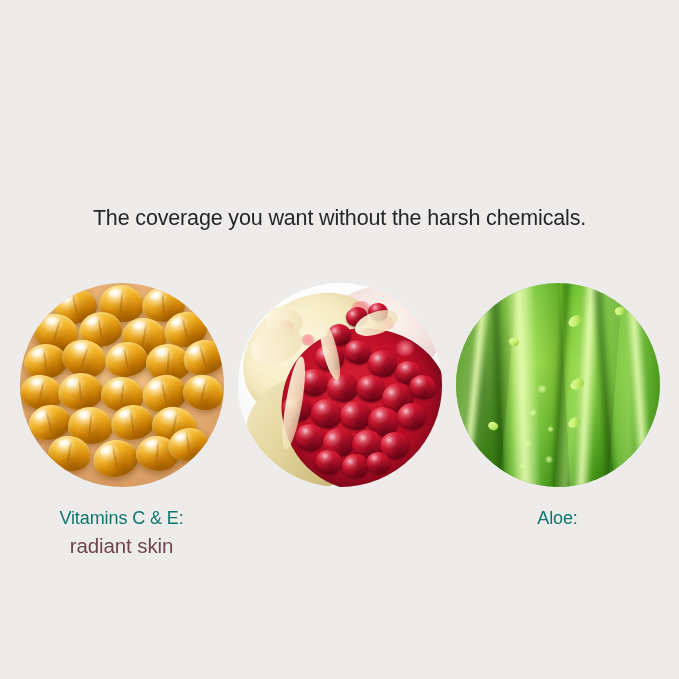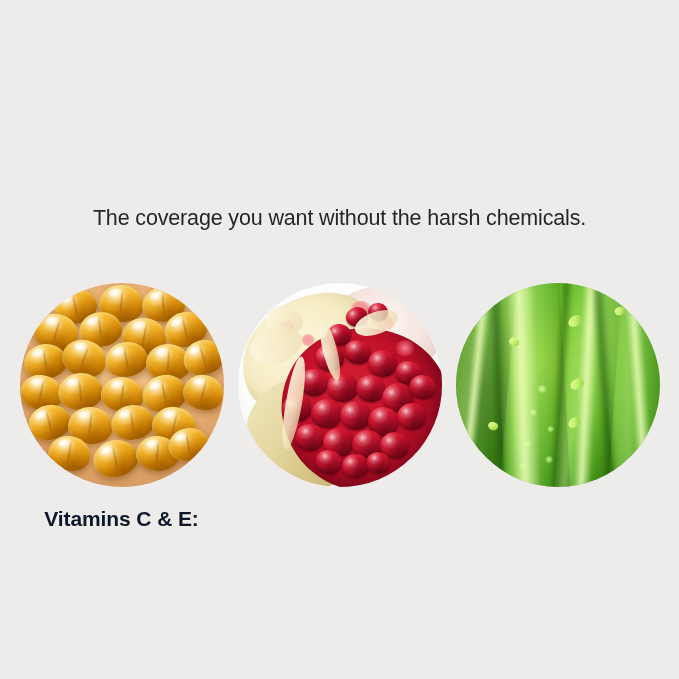--- a/index.html
+++ b/index.html
@@ -236,23 +236,23 @@
 
   
   .caption {
     margin-top: 18px;
     text-align: center;
     line-height: 27px;
   }
   .cap-title {
     display: block;
     font-family: "Liberation Sans", sans-serif;
-    font-weight: bold;
-    font-size: 21px;
-    color: #0f172a;
+    font-weight: normal;
+    font-size: 18px;
+    color: #0f766e;
     letter-spacing: -0.1px;
     white-space: nowrap;
   }
   .cap-line {
     display: block;
     font-family: "Liberation Sans", sans-serif;
     font-weight: normal;
     font-size: 20.5px;
     color: #6d4450;
     letter-spacing: -0.1px;
@@ -294,20 +294,21 @@
           <div class="cap" style="left:45%;top:60%;width:21%;height:17%;transform:rotate(-7deg);"></div>
           <div class="cap" style="left:65%;top:61%;width:22%;height:18%;transform:rotate(12deg);"></div>
           <div class="cap" style="left:14%;top:75%;width:21%;height:17%;transform:rotate(9deg);"></div>
           <div class="cap" style="left:36%;top:77%;width:22%;height:18%;transform:rotate(-11deg);"></div>
           <div class="cap" style="left:57%;top:75%;width:21%;height:17%;transform:rotate(5deg);"></div>
           <div class="cap" style="left:73%;top:71%;width:20%;height:16%;transform:rotate(-9deg);"></div>
         </div>
       </div>
       <div class="caption">
         <span class="cap-title">Vitamins C &amp; E:</span>
+        <span class="cap-line">radiant skin</span>
       </div>
     </div>
 
     <div class="column">
       <div class="photo">
         <div class="scene pom-bg">
           <div class="pom-pith2"></div>
           <div class="pom-pith"></div>
           <div class="pom-rind"></div>
           <div class="pom-mass"></div>
@@ -384,17 +385,18 @@
 
           <div class="aloe-spot" style="left:40%;top:50%;width:5%;height:4%;"></div>
           <div class="aloe-spot" style="left:36%;top:62%;width:4%;height:3.2%;"></div>
           <div class="aloe-spot" style="left:45%;top:70%;width:3.5%;height:3%;"></div>
           <div class="aloe-spot" style="left:33%;top:77%;width:4.5%;height:3.6%;"></div>
           <div class="aloe-spot" style="left:44%;top:85%;width:4%;height:3.2%;"></div>
           <div class="aloe-spot" style="left:31%;top:88%;width:3.5%;height:3%;"></div>
         </div>
       </div>
       <div class="caption">
+        <span class="cap-title">Aloe:</span>
       </div>
     </div>
 
   </div>
 </div>
 
 </body></html>

